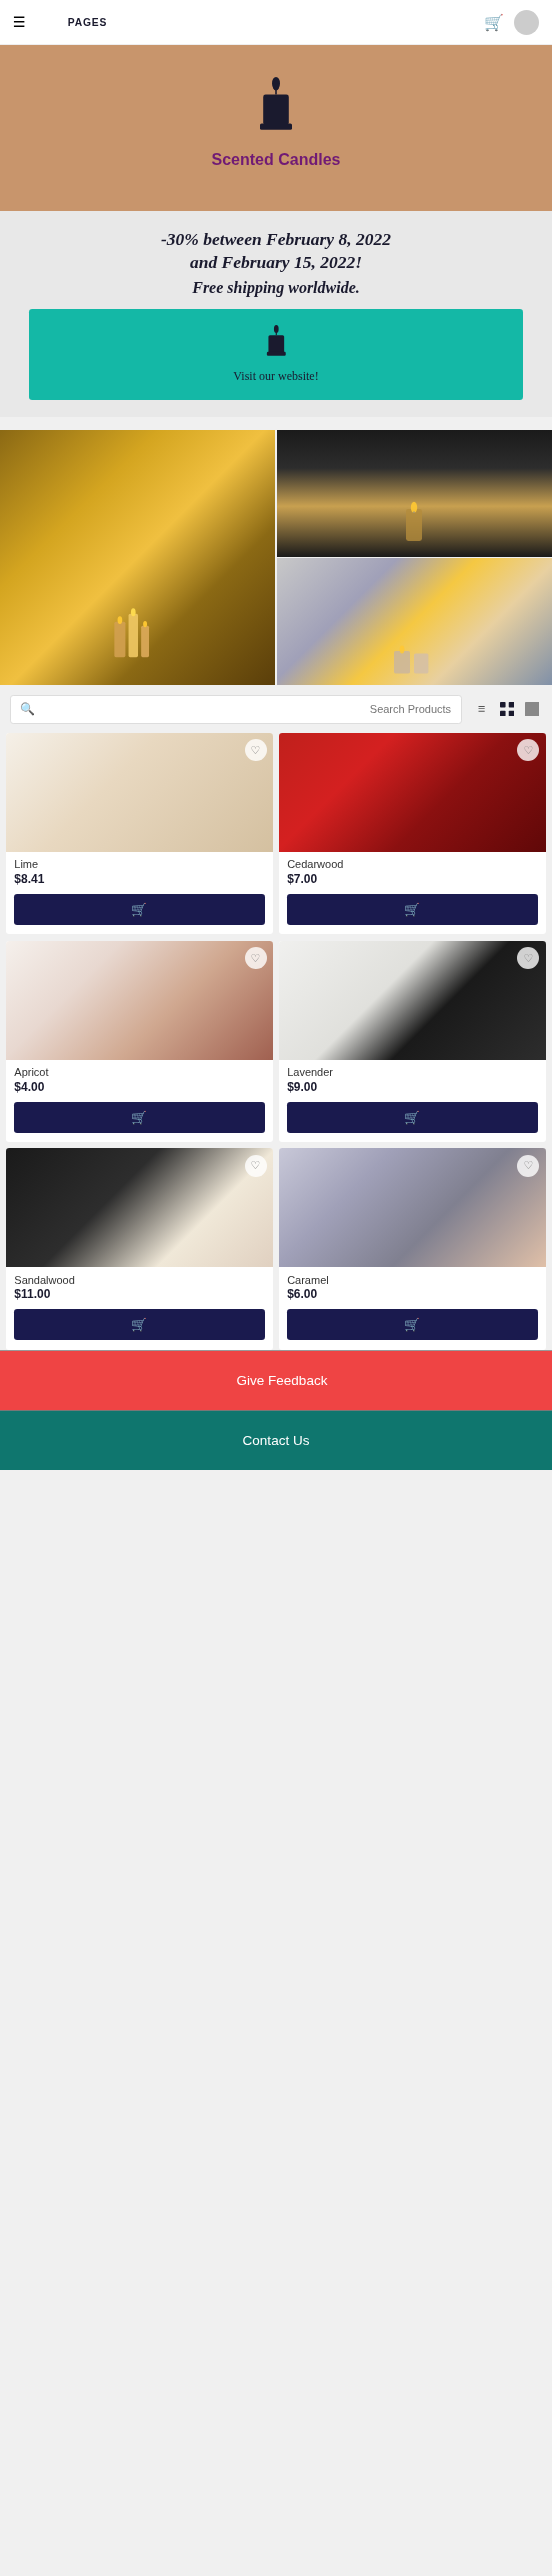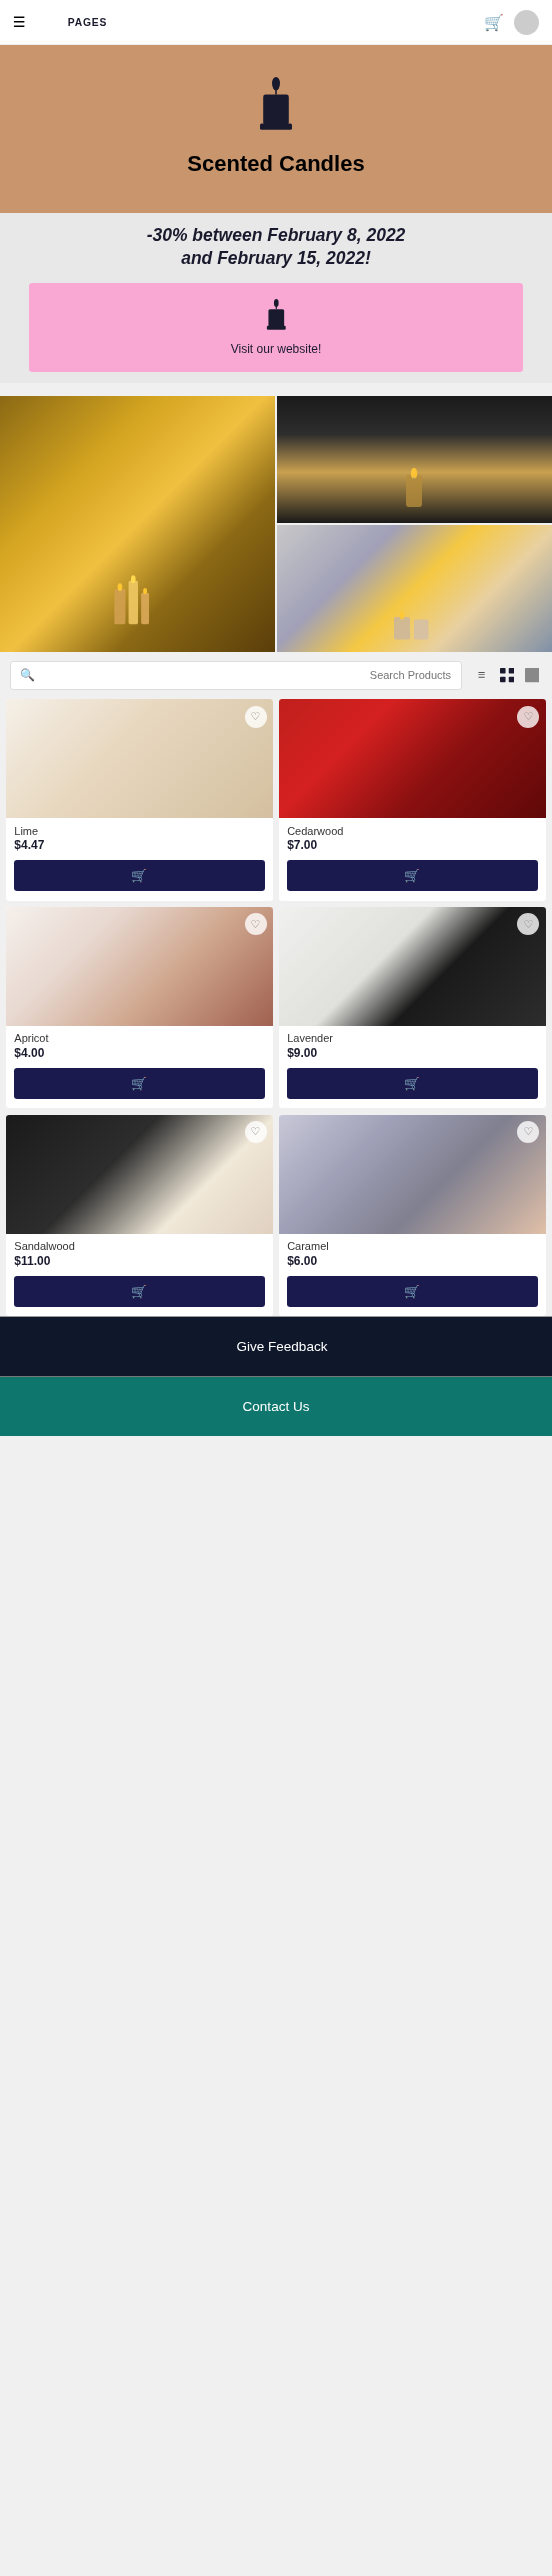--- a/index.html
+++ b/index.html
@@ -22,28 +22,29 @@
     .header-icon { font-size: 16px; color: #1a1a2e; cursor: pointer; }
     .avatar { width: 25.4px; height: 25.4px; border-radius: 50%; background: #ccc; cursor: pointer; }
 
     
     .hero {
       background: #c8956c;
       padding: 32px 16px 24px;
       text-align: center;
     }
     .hero-icon { font-size: 44px; color: #1a1a2e; margin-bottom: 8px; }
-    .hero-title { font-size: 22px; font-weight: 700; color: #000000; margin-bottom: 12px; }
+    .hero-title { font-size: 16px; font-weight: 700; color: #701a75; margin-bottom: 18px; }
     .hero-subtitle { font-size: 11px; color: #3a2a1a; }
 
     
     .promo {
       background: #e8e8e8;
-      padding: 11px 16px;
+      padding: 17px 16px;
       text-align: center;
+      font-family: Liberation Serif, serif;
     }
     .promo-text {
       font-size: 17.5px;
       font-weight: 800;
       color: #1a1a2e;
       line-height: 1.3;
       margin-bottom: 4.8px;
       font-style: italic;
     }
     .promo-sub {
@@ -55,21 +56,21 @@
     }
     .promo-shipping {
       font-size: 16px;
       font-weight: 800;
       color: #1a1a2e;
       font-style: italic;
     }
 
     
     .website-cta {
-      background: #f9a8d4;
+      background: #14b8a6;
       padding: 16px;
       margin: 0 12.7px;
       border-radius: 3.2px;
       margin-top: 12.7px;
     }
     .website-cta-icon { font-size: 25.4px; color: #1a1a2e; margin-bottom: 4.8px; }
     .website-cta-text { font-size: 12px; color: #1a1a2e; font-weight: 500; }
 
     
     .image-grid {
@@ -201,21 +202,21 @@
       display: block;
       width: 100%;
       padding: 22px 16px;
       text-align: center;
       font-size: 13.5px;
       font-weight: 500;
       cursor: pointer;
       border: none;
       border-top: 0.8px solid #999;
     }
-    .feedback-btn { background: #0f172a; color: #fff; padding-left: 28px; }
+    .feedback-btn { background: #ef4444; color: #fff; padding-left: 28px; }
     .contact-btn { background: #0f766e; color: #fff; border-top: 0.8px solid #777; }
   </style>
 </head>
 <body>
 
 <div class="header">
   <div class="header-left">
     <span class="header-menu">☰</span>
     <span class="header-title">PAGES</span>
   </div>
@@ -240,20 +241,21 @@
     </svg>
   </div>
   <div class="hero-title">Scented Candles</div>
 </div>
 
 <div class="promo">
   <div class="promo-text">
     <span>-30% between February 8, 2022</span><br>
     <span>and February 15, 2022!</span>
   </div>
+  <div class="promo-shipping">Free shipping worldwide.</div>
 
   <div class="website-cta">
     <div class="website-cta-icon">
       <svg width="28.6" height="33" viewBox="0 0 36 42" fill="none" xmlns="http://www.w3.org/2000/svg">
         <ellipse cx="18" cy="5" rx="3" ry="5" fill="#1a1a2e"></ellipse>
         <line x1="18" y1="9" x2="18" y2="13" stroke="#1a1a2e" stroke-width="1.5"></line>
         <rect x="8" y="13" width="20" height="23" rx="2" fill="#1a1a2e"></rect>
         <rect x="6" y="34" width="24" height="5" rx="1.5" fill="#1a1a2e"></rect>
       </svg>
     </div>
@@ -321,21 +323,21 @@
   </div>
 </div>
 
 <div class="products-grid" id="products-grid">
 <div class="product-card">
       <div class="product-img product-img-lime" style="height:119px;position:relative;">
         <button class="wishlist-btn">♡</button>
       </div>
       <div class="product-info">
         <div class="product-name">Lime</div>
-        <div class="product-price">$4.47</div>
+        <div class="product-price">$8.41</div>
         <button class="add-to-cart-btn">🛒</button>
       </div>
     </div>
     <div class="product-card">
       <div class="product-img product-img-cedarwood" style="height:119px;position:relative;">
         <button class="wishlist-btn">♡</button>
       </div>
       <div class="product-info">
         <div class="product-name">Cedarwood</div>
         <div class="product-price">$7.00</div>

